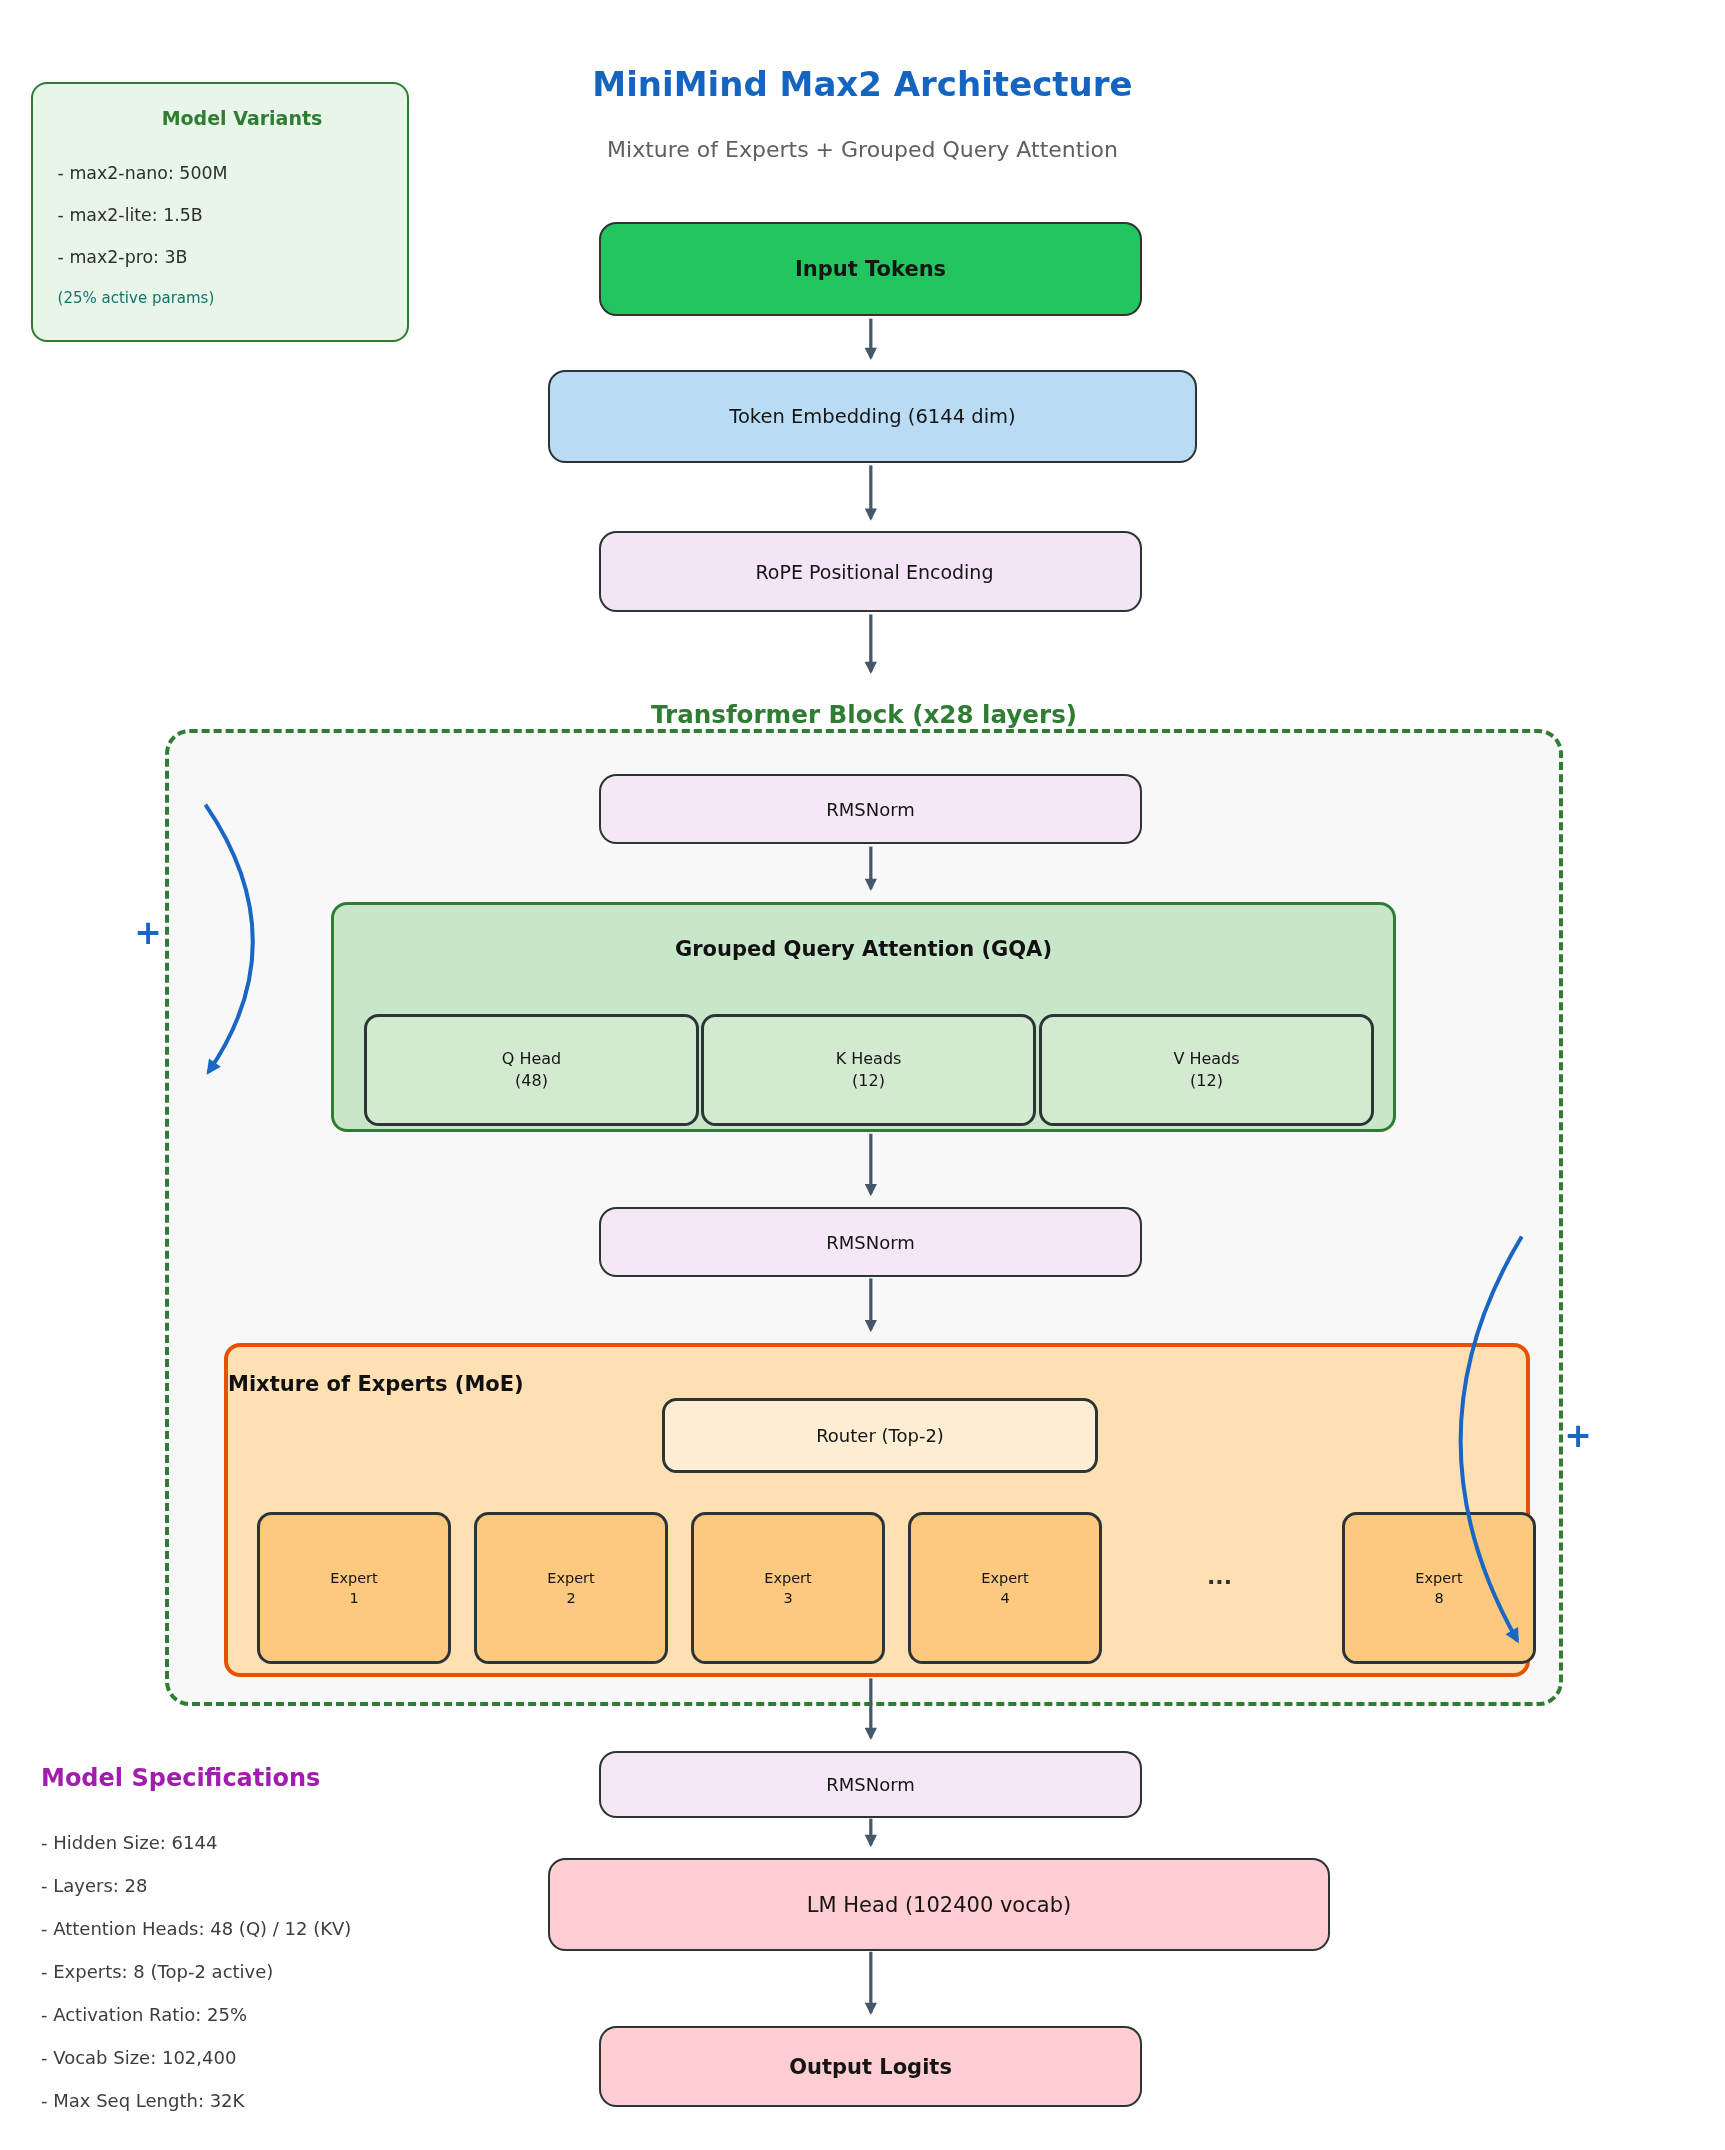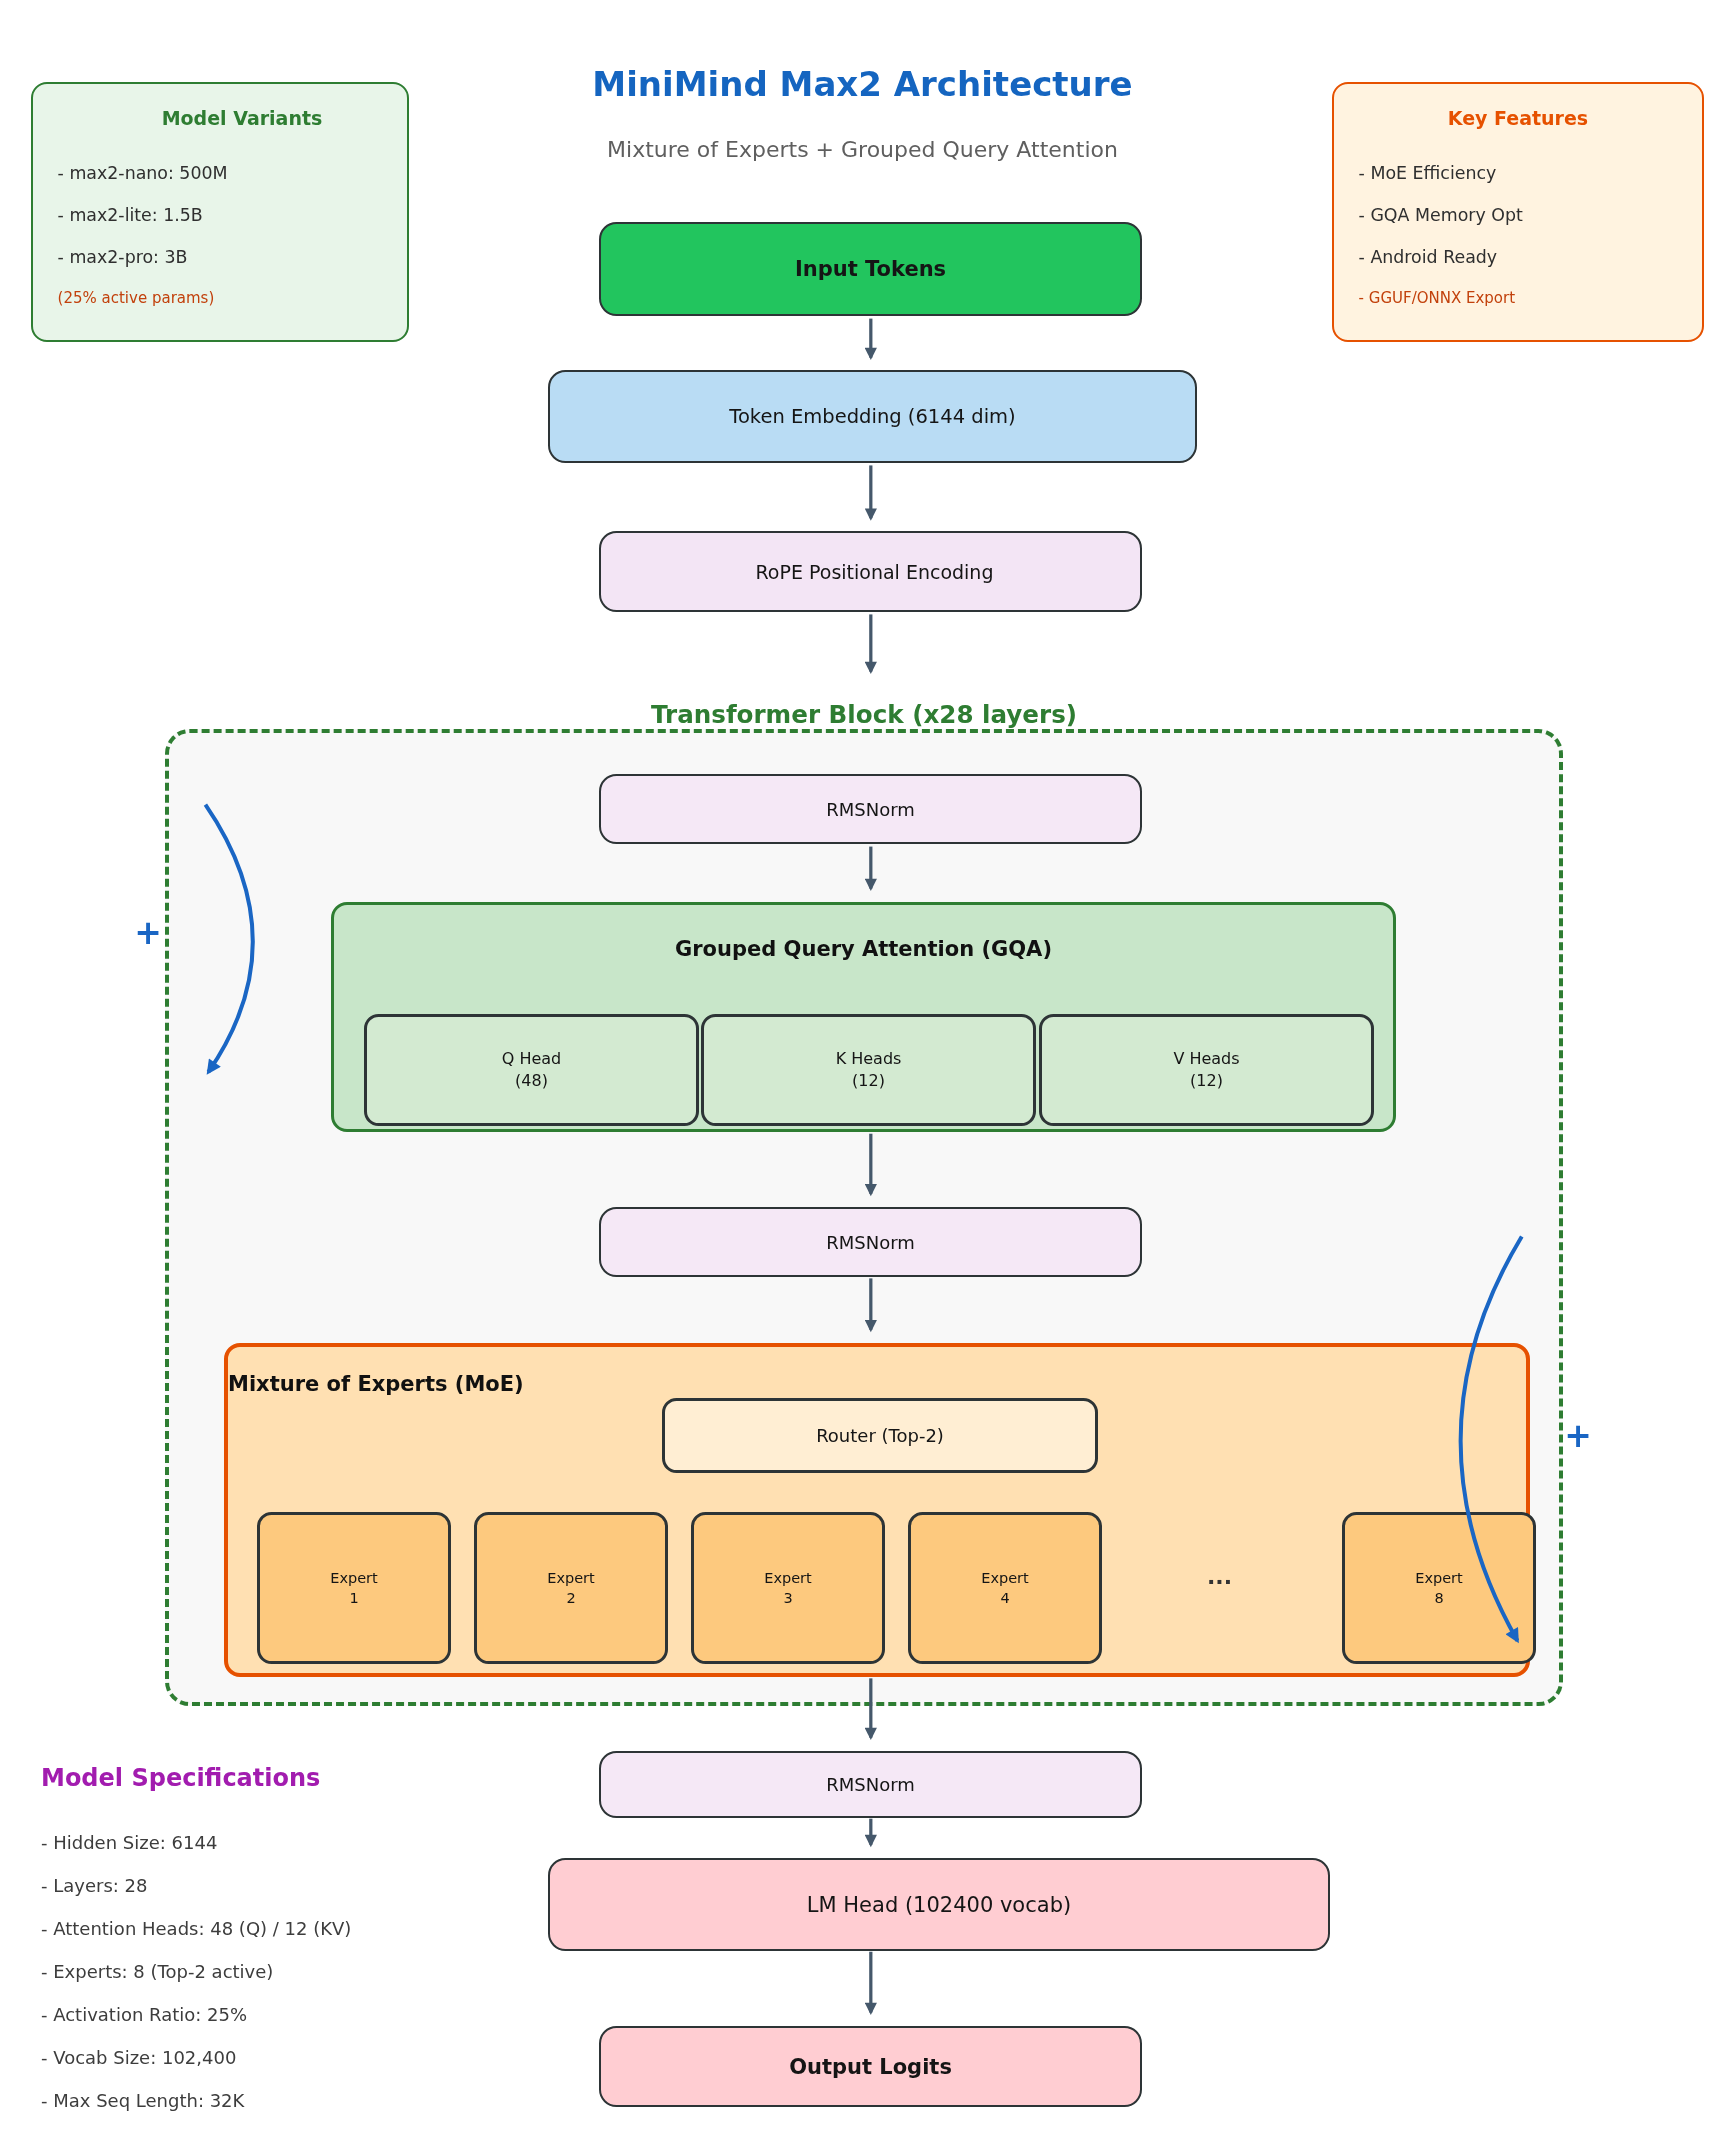--- a/index.html
+++ b/index.html
@@ -13,21 +13,21 @@
   .subtitle{left:0;width:1725px;top:137px;text-align:center;font-size:22px;color:#5f5f5f;}
   
   .panel{border-radius:16px;}
   .panel-variants{left:31px;top:82px;width:378px;height:260px;background:#e8f5e9;border:2.9px solid #2e7d32;}
   .panel-features{left:1332px;top:82px;width:372px;height:260px;background:#fff3e0;border:2.9px solid #e65100;}
   .p-title{text-align:center;margin-top:23px;font-size:19px;font-weight:bold;}
   .panel-variants .p-title{color:#2e7d32;padding-left:44px;}
   .panel-features .p-title{color:#e65100;}
   .p-items{position:absolute;left:24.6px;top:81px;right:14.5px;}
   .p-item{font-size:17.4px;color:#2f2f2f;line-height:17.4px;margin-bottom:24.6px;}
-  .p-note{font-size:15px;color:#c2410c;line-height:15px;margin-top:2.9px;}
+  .p-note{font-size:15px;color:#0f766e;line-height:15px;margin-top:2.9px;}
   
   .node{
     border:2.9px solid #2d3436;border-radius:17.4px;display:flex;flex-direction:column;
     align-items:center;justify-content:center;text-align:center;font-size:19.5px;color:#151515;
   }
   .bold{font-weight:bold;}
   .n-input{left:599px;top:222px;width:543px;height:94px;background:#22c55e;font-size:21px;}
   .n-embed{left:548px;top:370px;width:649px;height:93px;background:#b9dcf4;}
   .n-rope{left:599px;top:531px;width:543px;height:81px;background:#f3e5f5;font-size:19px;padding-left:8px;}
   .n-rms{background:#f5e8f6;font-size:18px;}
@@ -83,29 +83,20 @@
   <div class="abs panel panel-variants">
     <div class="p-title">Model Variants</div>
     <div class="p-items">
       <div class="p-item">- max2-nano: 500M</div>
       <div class="p-item">- max2-lite: 1.5B</div>
       <div class="p-item">- max2-pro: 3B</div>
       <div class="p-note">(25% active params)</div>
     </div>
   </div>
 
-  <div class="abs panel panel-features">
-    <div class="p-title">Key Features</div>
-    <div class="p-items">
-      <div class="p-item">- MoE Efficiency</div>
-      <div class="p-item">- GQA Memory Opt</div>
-      <div class="p-item">- Android Ready</div>
-      <div class="p-note">- GGUF/ONNX Export</div>
-    </div>
-  </div>
 
   <div class="abs node n-input bold">Input Tokens</div>
   <div class="abs node n-embed">Token Embedding (6144 dim)</div>
   <div class="abs node n-rope">RoPE Positional Encoding</div>
 
   <div class="abs tb-label">Transformer Block (x28 layers)</div>
   <div class="abs tb-box"></div>
 
   <div class="abs node n-rms n-rms1">RMSNorm</div>
 

